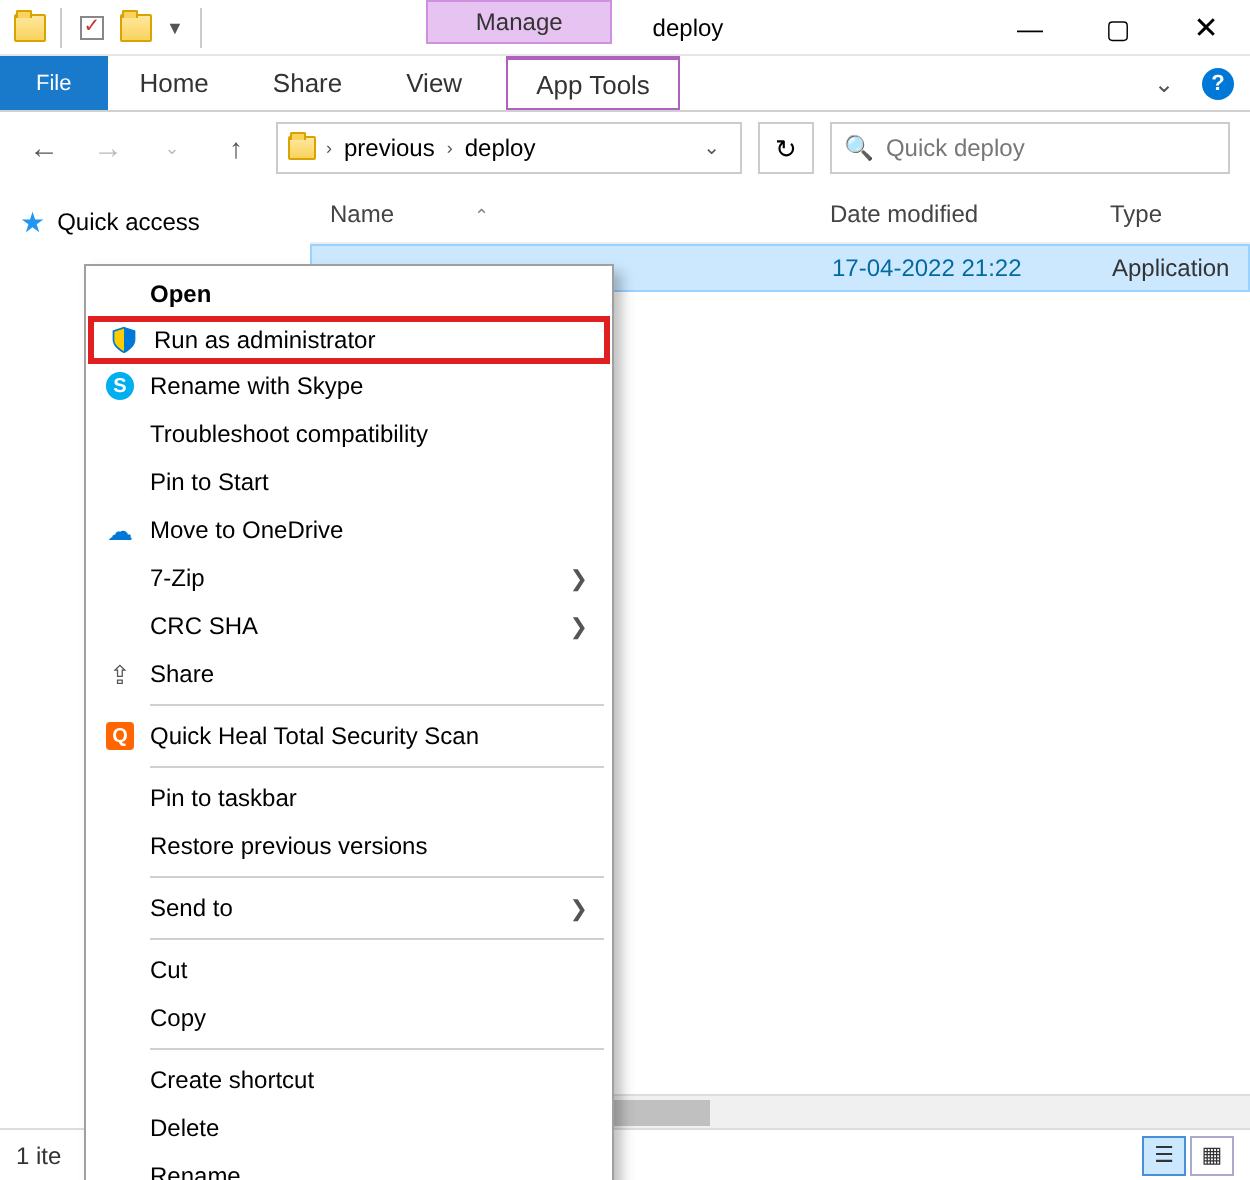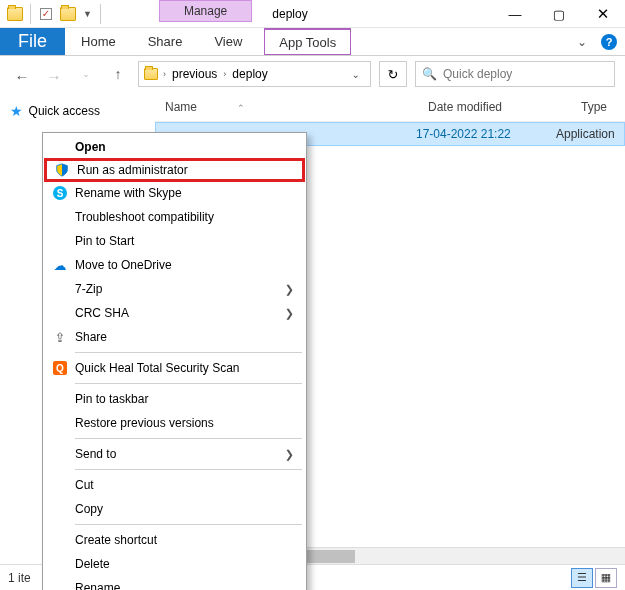--- a/index.html
+++ b/index.html
@@ -7,29 +7,29 @@
 
 
 .titlebar { height: 28px; display: flex; align-items: stretch; border-bottom: 1px solid #e5e5e5; }
 .titlebar .qat { display: flex; align-items: center; gap: 0; padding-left: 4px; }
 .qat-icon { width: 22px; height: 22px; display: flex; align-items: center; justify-content: center; }
 .folder-ico { width: 16px; height: 14px; background: linear-gradient(#ffe79c,#f9d35e); border: 1px solid #d9a400; border-radius: 1px; position: relative; }
 .folder-ico::before { content: ""; position: absolute; top: -3px; left: 0; width: 6px; height: 3px; background: #f9d35e; border: 1px solid #d9a400; border-bottom: none; border-radius: 1px 1px 0 0; }
 .check-ico { width: 12px; height: 12px; border: 1px solid #888; display: flex; align-items: center; justify-content: center; color: #c0392b; font-size: 10px; line-height: 1; }
 .qat-sep { width: 1px; height: 20px; background: #ccc; margin: 0 4px; }
 .qat-chev { color: #555; font-size: 9px; padding: 0 4px; }
-.manage-box { margin-left: 54px; background: #e6c3f0; border: 1px solid #d090e0; padding: 3px 24px 16px; height: 22px; font-size: 12px; color: #333; align-self: flex-start; margin-top: 0; }
+.manage-box { margin-left: 108px; background: #e6c3f0; border: 1px solid #d090e0; padding: 3px 24px 16px; height: 22px; font-size: 12px; color: #333; align-self: flex-start; margin-top: 0; }
 .win-title { margin-left: 20px; align-self: center; font-size: 12px; }
 .win-controls { margin-left: auto; display: flex; }
 .win-btn { width: 44px; height: 28px; display: flex; align-items: center; justify-content: center; font-size: 13px; }
 .win-btn.close { font-size: 15px; }
 
 
 .ribbon { height: 28px; display: flex; align-items: stretch; border-bottom: 1px solid #d0d0d0; }
-.file-tab { background: #1979ca; color: #fff; padding: 0 18px; display: flex; align-items: center; font-size: 18px; }
+.file-tab { background: #1979ca; color: #fff; padding: 0 18px; display: flex; align-items: center; font-size: 11px; }
 .tab { padding: 0 16px; display: flex; align-items: center; font-size: 13px; color: #333; }
 .apptools { border: 1px solid #b060c0; border-top: 2px solid #b060c0; padding: 0 14px; display: flex; align-items: center; font-size: 13px; color: #333; margin-left: 6px; }
 .ribbon .spacer { flex: 1; }
 .chev-down { padding: 0 6px; color: #555; align-self: center; }
 .help-ico { width: 16px; height: 16px; border-radius: 50%; background: #0078d7; color: #fff; display: flex; align-items: center; justify-content: center; font-size: 11px; font-weight: bold; margin: 0 8px; align-self: center; }
 
 
 .navbar { height: 36px; display: flex; align-items: center; padding: 4px 10px; gap: 8px; }
 .nav-arrow { width: 24px; height: 24px; display: flex; align-items: center; justify-content: center; color: #555; font-size: 15px; }
 .nav-arrow.disabled { color: #bbb; }
@@ -42,21 +42,21 @@
 .refresh { width: 28px; height: 26px; border: 1px solid #ccc; display: flex; align-items: center; justify-content: center; font-size: 13px; }
 .searchbox { width: 200px; height: 26px; border: 1px solid #ccc; display: flex; align-items: center; padding: 0 6px; color: #777; }
 .searchbox .sicon { margin-right: 6px; color: #555; }
 
 
 .content { display: flex; height: 470px; position: relative; }
 .sidebar { width: 155px; padding: 8px 4px; }
 .side-item { display: flex; align-items: center; gap: 6px; padding: 3px 6px; font-size: 12px; }
 .star-ico { color: #2196f3; font-size: 14px; }
 .main { flex: 1; position: relative; }
-.cols { display: flex; height: 30px; align-items: center; border-bottom: 1px solid #eee; color: #444; font-size: 12px; gap: 13px; }
+.cols { display: flex; height: 30px; align-items: center; border-bottom: 1px solid #eee; color: #444; font-size: 12px; }
 .col-name { width: 260px; padding-left: 10px; }
 .col-date { width: 140px; }
 .col-type { flex: 1; }
 .sort-ind { text-align: center; font-size: 9px; color: #888; margin-left: 40px; }
 .row { display: flex; align-items: center; height: 24px; font-size: 12px; }
 .row.sel { background: #cce8ff; border: 1px solid #99d1ff; }
 .row .rname { width: 260px; padding-left: 10px; }
 .row .rdate { width: 140px; color: #0369a1; }
 .row .rtype { flex: 1; color: #333; }
 

